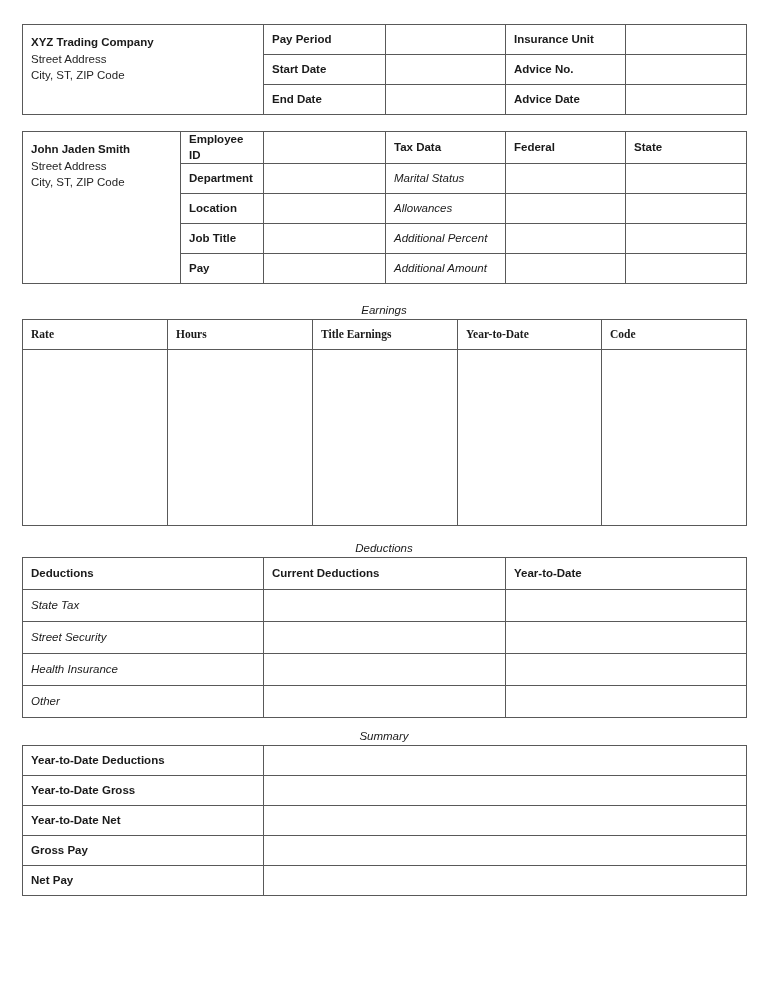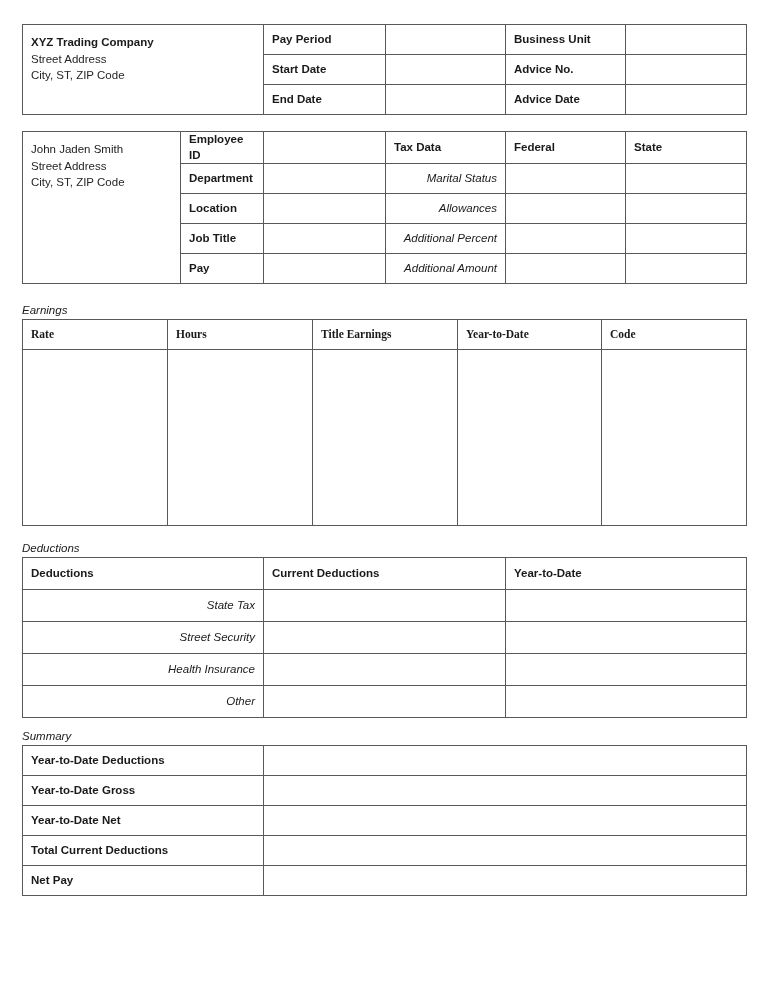--- a/index.html
+++ b/index.html
@@ -35,27 +35,27 @@
     font-size: 11.5px;
     line-height: 1.35;
     color: #1a1a1a;
   }
   
   table.stub {
     border: 1px solid #4a4a4a;
   }
 
   .b   { font-weight: bold; }
-  .it  { font-style: italic; font-weight: normal; text-align: right; }
+  .it  { font-style: italic; font-weight: normal; }
   .blank { }
 
   
   .section-caption {
     width: 724px;
-    text-align: left;
+    text-align: center;
     font-style: italic;
     font-size: 11.5px;
     color: #1a1a1a;
     padding-bottom: 3px;
   }
 
   
   .gap-12 { height: 12px; }
   .gap-16 { height: 16px; }
   .gap-20 { height: 20px; }
@@ -70,21 +70,21 @@
   .company .cname { font-weight: bold; font-size: 11.5px; display: block; }
   .company .cline { font-weight: normal; font-size: 11.5px; display: block; color: #262626; }
 
   
   .t-employee td { height: 29px; }
   .t-employee td.person {
     vertical-align: top;
     padding-top: 9px;
     line-height: 1.45;
   }
-  .person .pname { font-weight: normal; font-size: 11.5px; display: block; }
+  .person .pname { font-weight: bold; font-size: 11.5px; display: block; }
   .person .pline { font-weight: normal; font-size: 11.5px; display: block; color: #262626; }
 
   
   .t-earnings td.hdr  { height: 29px; font-family: Liberation Serif, serif; }
   .t-earnings td.body { height: 175px; vertical-align: top; }
 
   
   .t-deductions td { height: 31px; }
 
   
@@ -105,21 +105,21 @@
     </colgroup>
     <tbody>
       <tr>
         <td class="company" rowspan="3">
           <span class="cname">XYZ Trading Company</span>
           <span class="cline">Street Address</span>
           <span class="cline">City, ST, ZIP Code</span>
         </td>
         <td class="b">Pay Period</td>
         <td class="blank"></td>
-        <td class="b">Business Unit</td>
+        <td class="b">Insurance Unit</td>
         <td class="blank"></td>
       </tr>
       <tr>
         <td class="b">Start Date</td>
         <td class="blank"></td>
         <td class="b">Advice No.</td>
         <td class="blank"></td>
       </tr>
       <tr>
         <td class="b">End Date</td>
@@ -267,21 +267,21 @@
       </tr>
       <tr>
         <td class="b">Year-to-Date Gross</td>
         <td class="blank"></td>
       </tr>
       <tr>
         <td class="b">Year-to-Date Net</td>
         <td class="blank"></td>
       </tr>
       <tr>
-        <td class="b">Total Current Deductions</td>
+        <td class="b">Gross Pay</td>
         <td class="blank"></td>
       </tr>
       <tr>
         <td class="b">Net Pay</td>
         <td class="blank"></td>
       </tr>
     </tbody>
   </table>
 
 </div>

